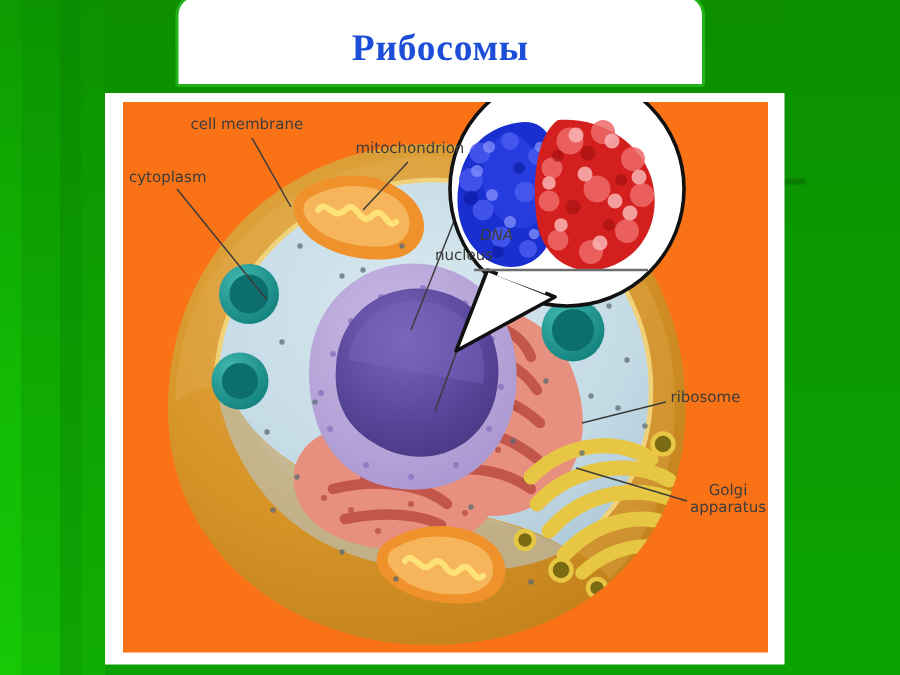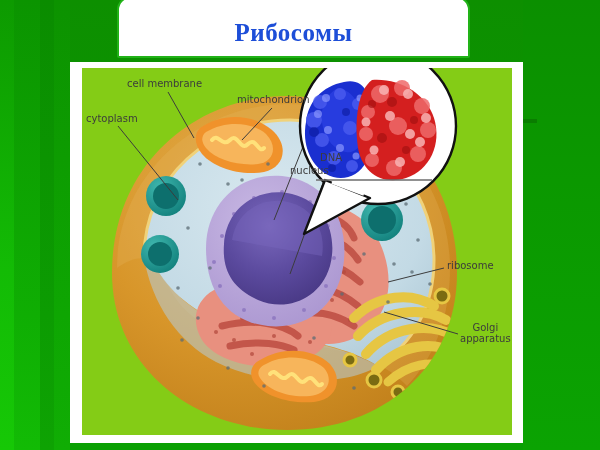--- a/index.html
+++ b/index.html
@@ -12,21 +12,21 @@
   
   #bg{position:absolute;inset:0;overflow:hidden;}
   .band{position:absolute;top:0;bottom:0;}
   
   #panel{
     position:absolute;left:70px;top:62px;width:453px;height:381px;
     background:#ffffff;
   }
   #diagram{
     position:absolute;left:82px;top:68px;width:430px;height:367px;
-    background:#84cc16;overflow:hidden;
+    background:#f97316;overflow:hidden;
   }
   
   #titlebox{
     position:absolute;left:117px;top:-4px;width:353px;height:62px;
     background:#ffffff;
     border:2px solid #22b318;
     border-top-left-radius:14px;border-top-right-radius:14px;
     border-bottom-left-radius:2px;border-bottom-right-radius:2px;
     box-sizing:border-box;
     display:flex;align-items:center;justify-content:center;
@@ -316,21 +316,21 @@
         </g>
       </g>
       <line x1="234" y1="112" x2="350" y2="112" stroke="#6d6d6d" stroke-width="1.6"></line>
     </g>
   </svg>
 
   <div class="lbl" style="left:45px;top:10px;">cell membrane</div>
   <div class="lbl" style="left:4px;top:45px;text-align:right;">cytoplasm</div>
   <div class="lbl" style="left:155px;top:26px;">mitochondrion</div>
   <div class="lbl" style="left:208px;top:53px;margin-top:44px;">nucleus</div>
-  <div class="lbl" style="left:238px;top:84px;">DNA</div>
+  <div class="lbl" style="left:238px;top:84px;font-style:italic;">DNA</div>
   <div class="lbl" style="left:365px;top:192px;">ribosome</div>
   <div class="lbl" style="left:378px;top:254px;text-align:center;">Golgi
 apparatus</div>
 </div>
 
 <div id="titlebox">
   <div id="titletext">Рибосомы</div>
 </div>
 
 </body></html>

